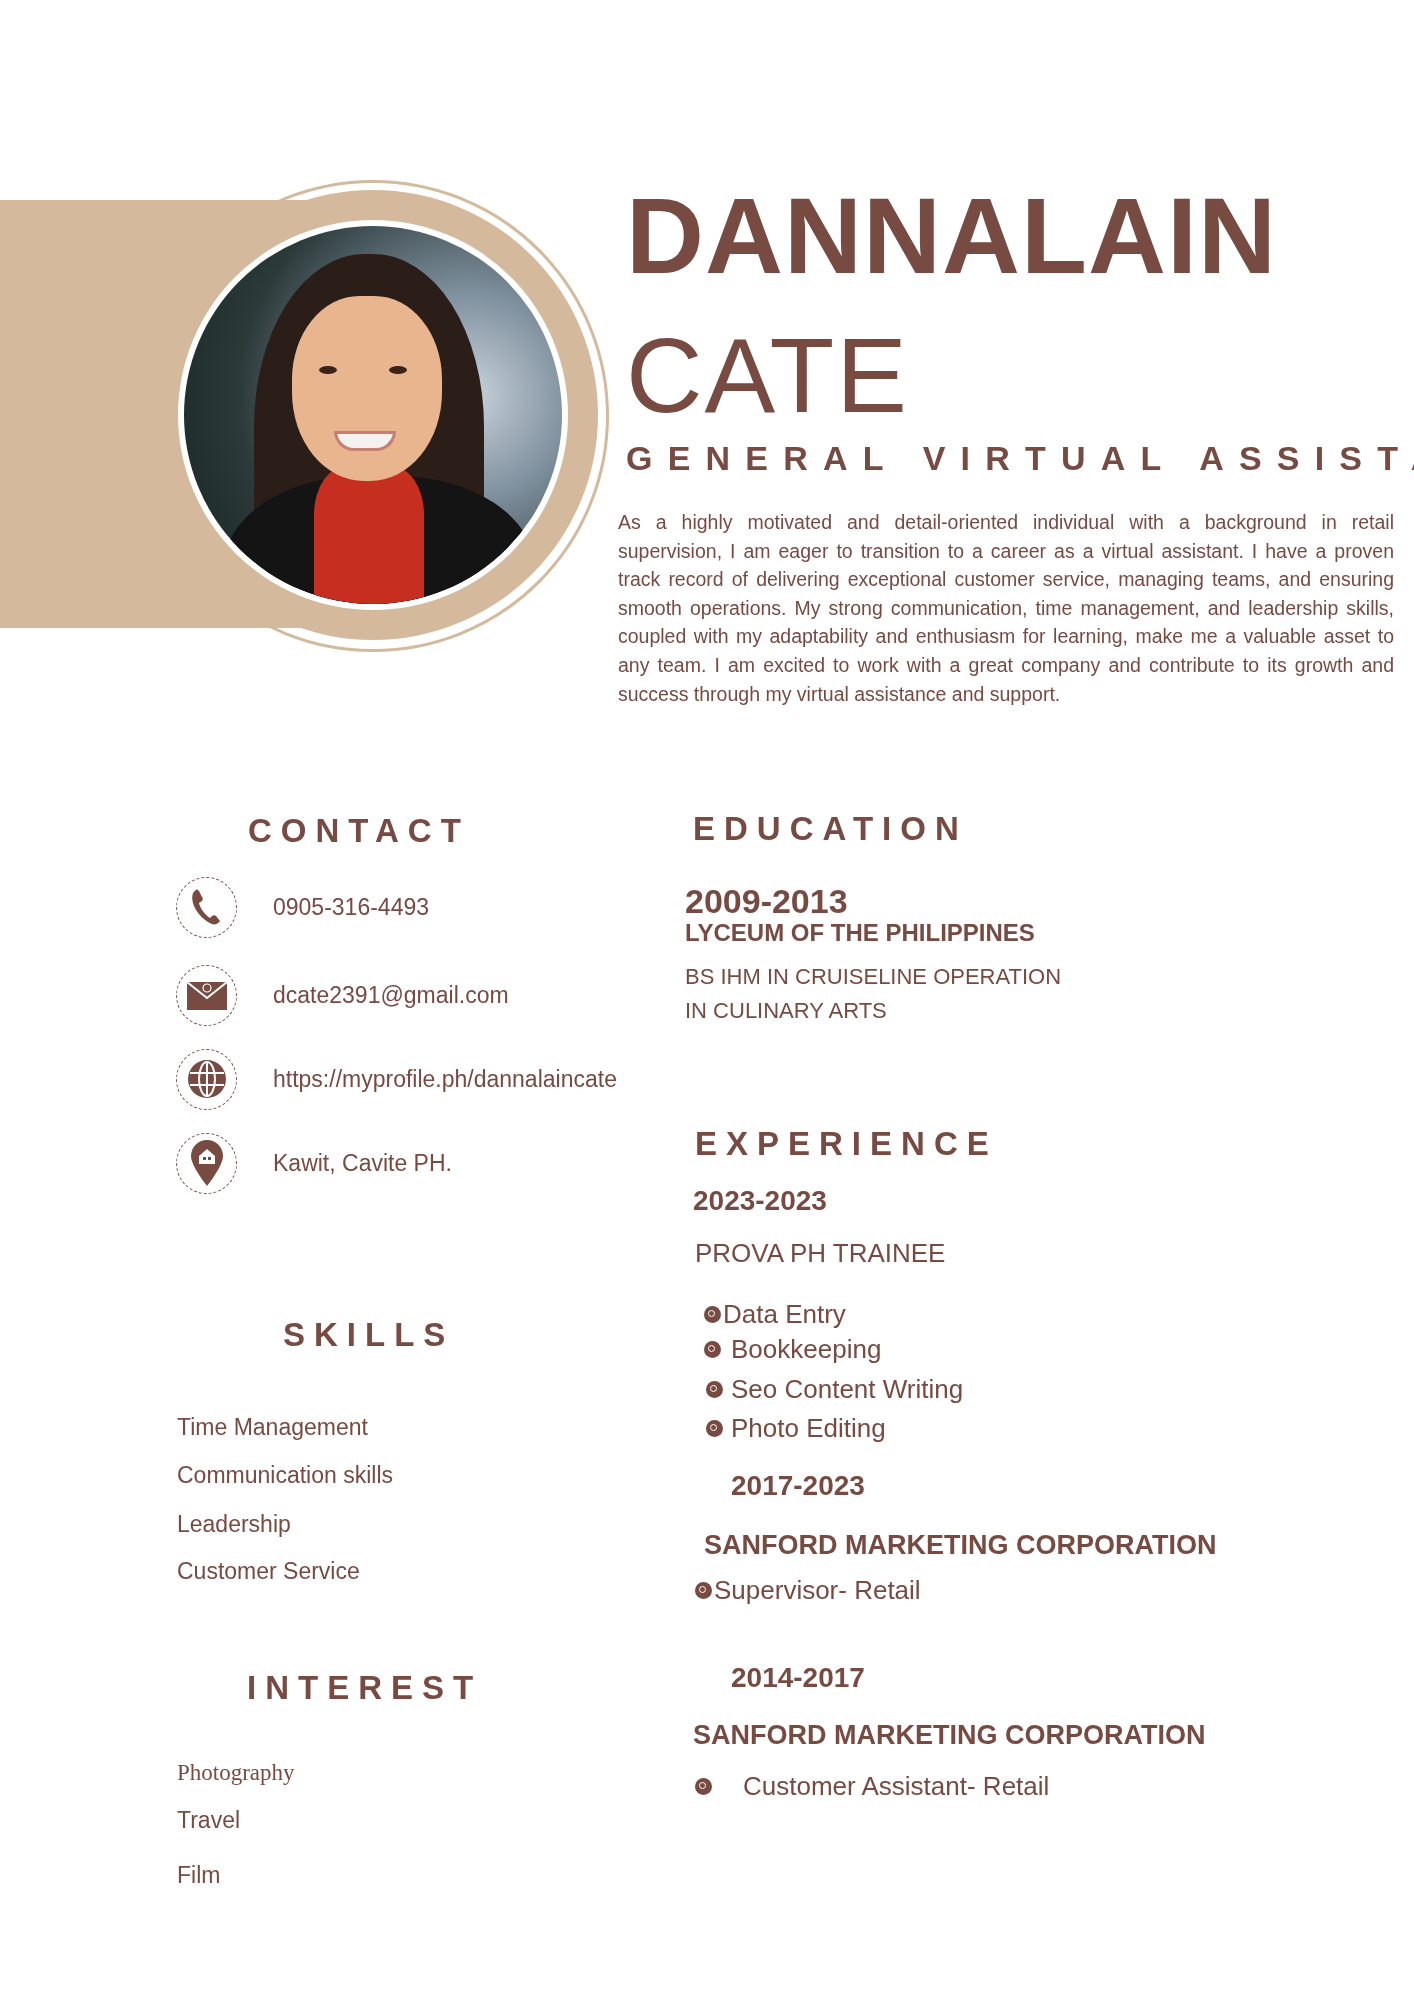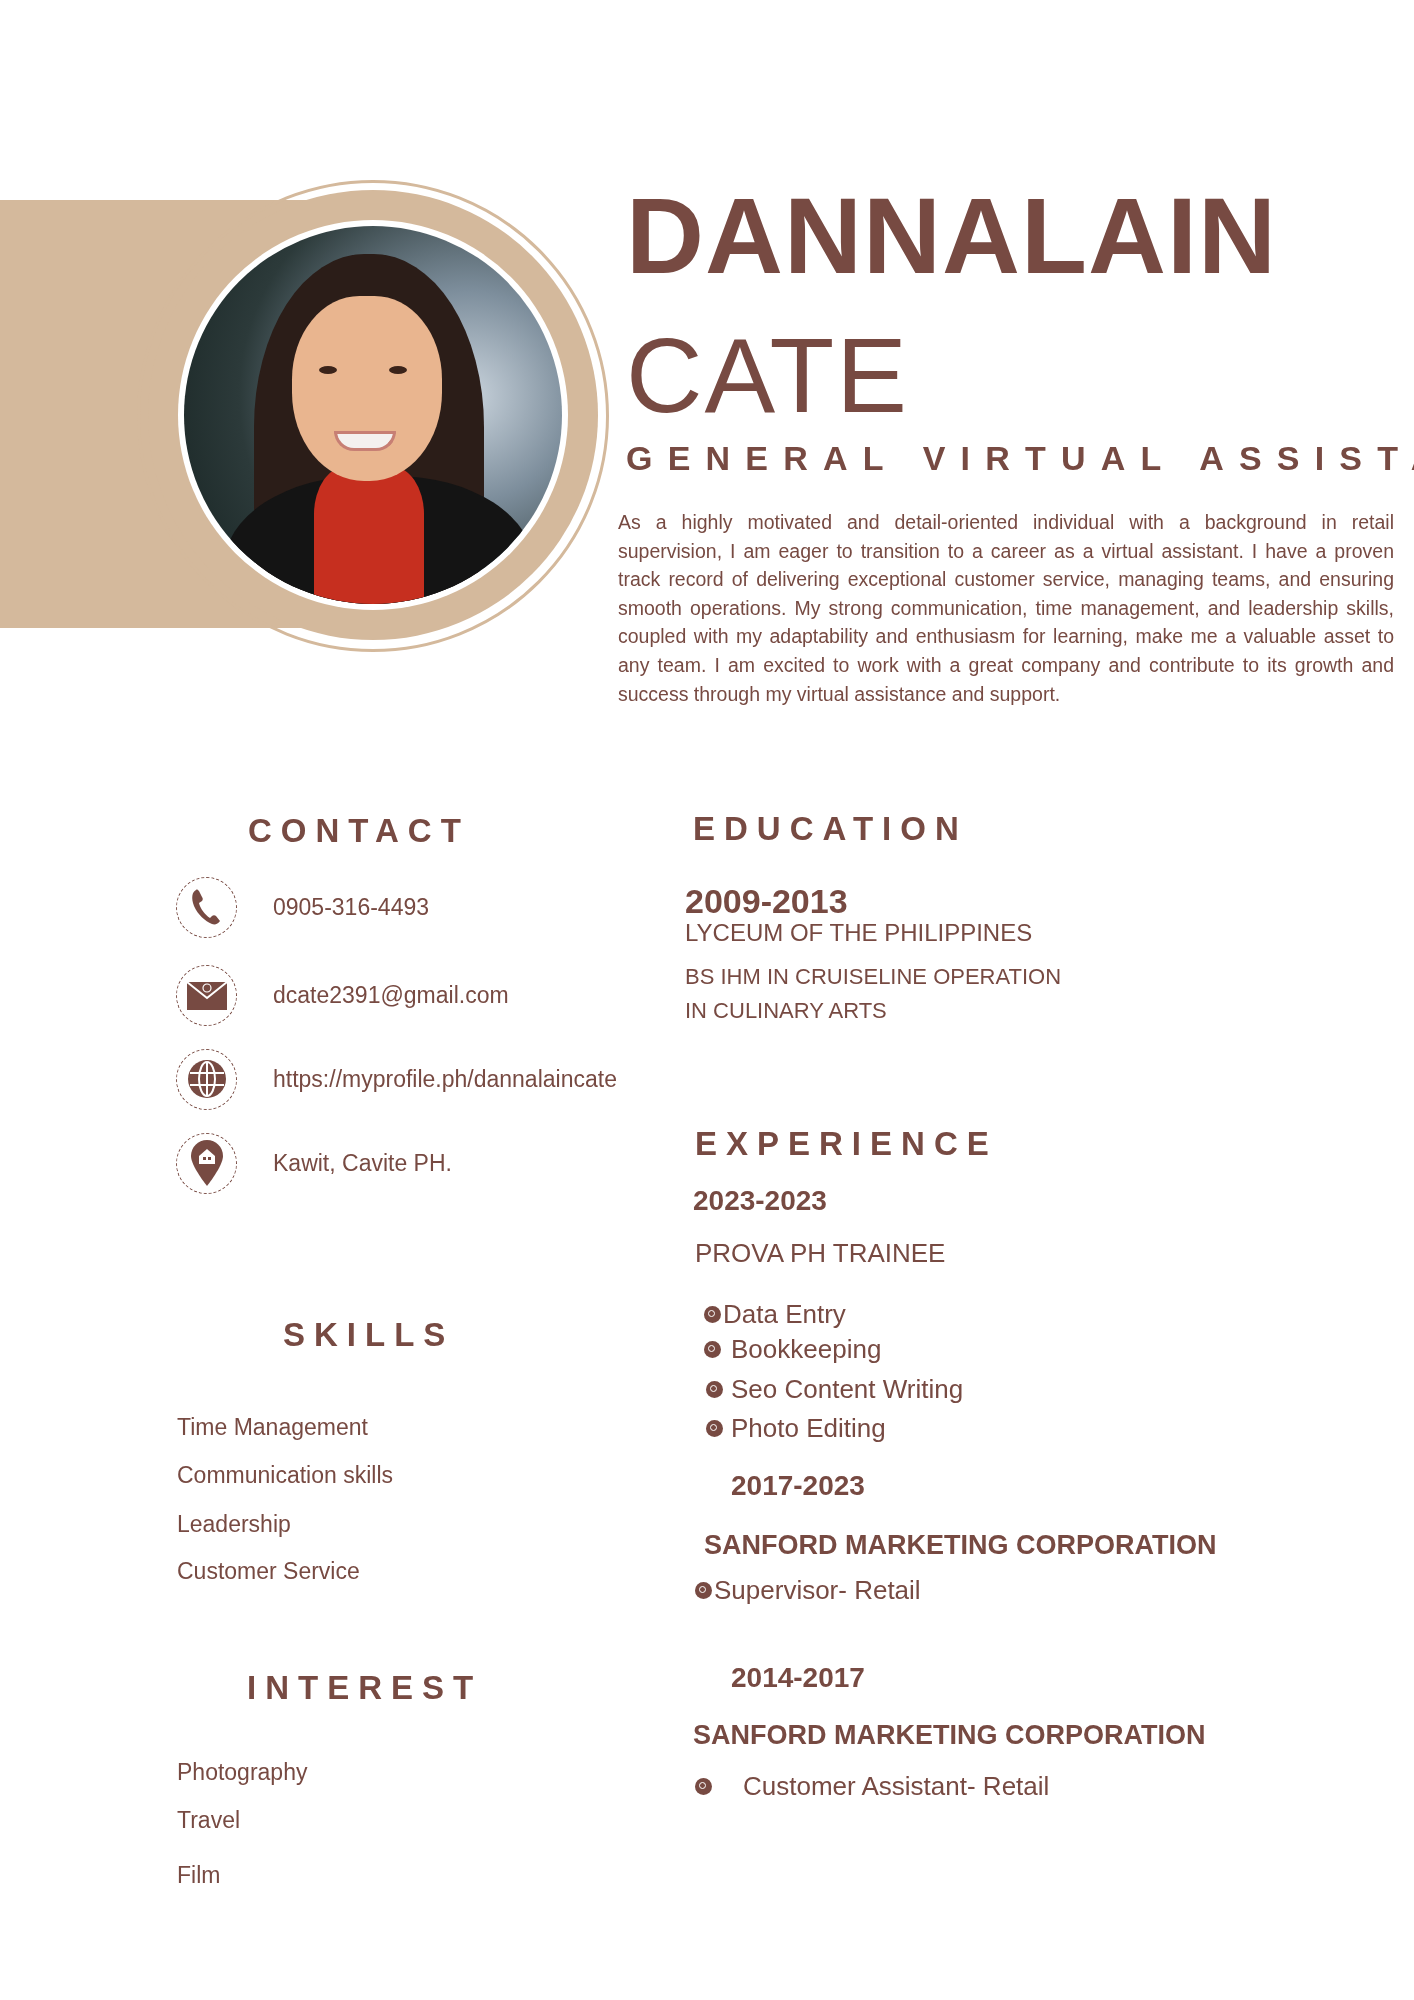--- a/index.html
+++ b/index.html
@@ -34,21 +34,21 @@
   .role { left: 626px; top: 441px; font-size: 34px; font-weight: 700; letter-spacing: 15.2px; line-height: 1; white-space: nowrap; margin: 0; }
   .summary { left: 618px; top: 508px; width: 776px; font-size: 19.5px; line-height: 28.6px; text-align: justify; margin: 0; }
 
   .section-title { font-size: 33px; font-weight: 700; letter-spacing: 9px; line-height: 1; margin: 0; white-space: nowrap; }
   .contact-item { left: 176px; width: 520px; height: 62px; display: flex; align-items: center; text-align: right; }
   .icon-circle { width: 61px; height: 61px; border-radius: 50%; border: 1px dashed #774a42; box-sizing: border-box;
                  display: flex; align-items: center; justify-content: center; flex: none; }
   .contact-text { margin-left: 36px; font-size: 23px; white-space: nowrap; }
   .plain { font-size: 23px; white-space: nowrap; line-height: 1; }
   .edu-date { font-size: 34px; font-weight: 700; line-height: 1; }
-  .edu-school { font-size: 24px; line-height: 1; }
+  .edu-school { font-size: 24px; line-height: 1; font-weight: bold; }
   .edu-course { font-size: 22px; line-height: 1; }
   .bullet-row { display: flex; align-items: center; font-size: 26px; line-height: 1; white-space: nowrap; }
   .bullet { width: 17px; height: 17px; border-radius: 50%; background: #774a42; position: relative; flex: none; }
   .bullet::after { content: ""; position: absolute; left: 4px; top: 4px; width: 7px; height: 7px; border-radius: 50%;
                    border: 1.5px solid #ffffff; box-sizing: border-box; }
 </style>
 </head>
 <body>
 
 <div class="abs band"></div>
@@ -119,21 +119,21 @@
   <span class="contact-text">Kawit, Cavite PH.</span>
 </div>
 
 <h3 class="abs section-title" style="left:283px; top:1318px;">SKILLS</h3>
 <div class="abs plain" style="left:177px; top:1416px;">Time Management</div>
 <div class="abs plain" style="left:177px; top:1464px;">Communication skills</div>
 <div class="abs plain" style="left:177px; top:1513px;">Leadership</div>
 <div class="abs plain" style="left:177px; top:1560px;">Customer Service</div>
 
 <h3 class="abs section-title" style="left:247px; top:1671px;">INTEREST</h3>
-<div class="abs plain" style="left:177px; top:1761px;">Photography</div>
+<div class="abs plain" style="left:177px; top:1761px;font-family:Liberation Serif, serif;">Photography</div>
 <div class="abs plain" style="left:177px; top:1809px;">Travel</div>
 <div class="abs plain" style="left:177px; top:1864px;">Film</div>
 
 <h3 class="abs section-title" style="left:693px; top:812px;">EDUCATION</h3>
 <div class="abs edu-date" style="left:685px; top:884px;">2009-2013</div>
 <div class="abs edu-school" style="left:685px; top:921px;">LYCEUM OF THE PHILIPPINES</div>
 <div class="abs edu-course" style="left:685px; top:966px;">BS IHM IN CRUISELINE OPERATION</div>
 <div class="abs edu-course" style="left:685px; top:1000px;">IN CULINARY ARTS</div>
 
 <h3 class="abs section-title" style="left:695px; top:1127px;">EXPERIENCE</h3>

